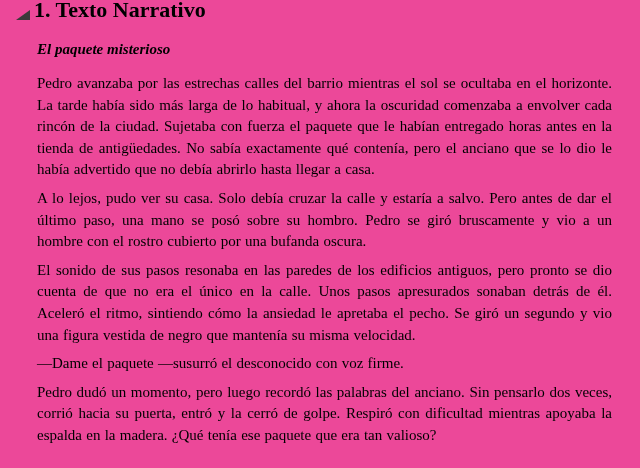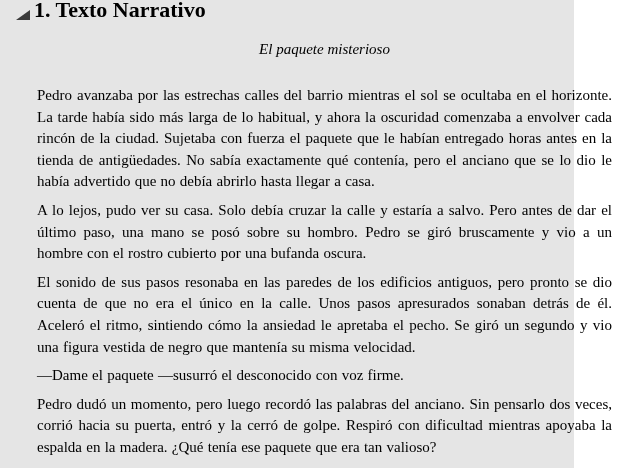--- a/index.html
+++ b/index.html
@@ -7,23 +7,23 @@
     padding: 0;
   }
   body {
     width: 640px;
     height: 468px;
     background: #ffffff;
     overflow: hidden;
   }
   .page {
     position: relative;
-    width: 574px;
+    width: 640px;
     height: 468px;
-    background: #e5e5e5;
+    background: #ec4899;
     color: #000000;
     font-family: "Liberation Serif", "DejaVu Serif", serif;
   }
   .content {
     position: absolute;
     left: 37px;
     top: 0;
     width: 575px;
   }
   .heading {
@@ -38,26 +38,25 @@
     position: absolute;
     left: -18px;
     top: 13px;
     width: 0;
     height: 0;
     border-left: 14px solid transparent;
     border-bottom: 10px solid #3a3a3a;
     cursor: pointer;
   }
   .story-title {
-    margin: 17px 0 26px 0;
+    margin: 17px 0 14px 0;
     font-size: 15px;
     line-height: 19px;
-    font-weight: normal;
+    font-weight: bold;
     font-style: italic;
-    text-align: center;
   }
   .para {
     margin: 0 0 7px 0;
     font-size: 15px;
     line-height: 21.6px;
     text-align: justify;
     word-spacing: 0.5px;
   }
   .para-dialogue {
   }

